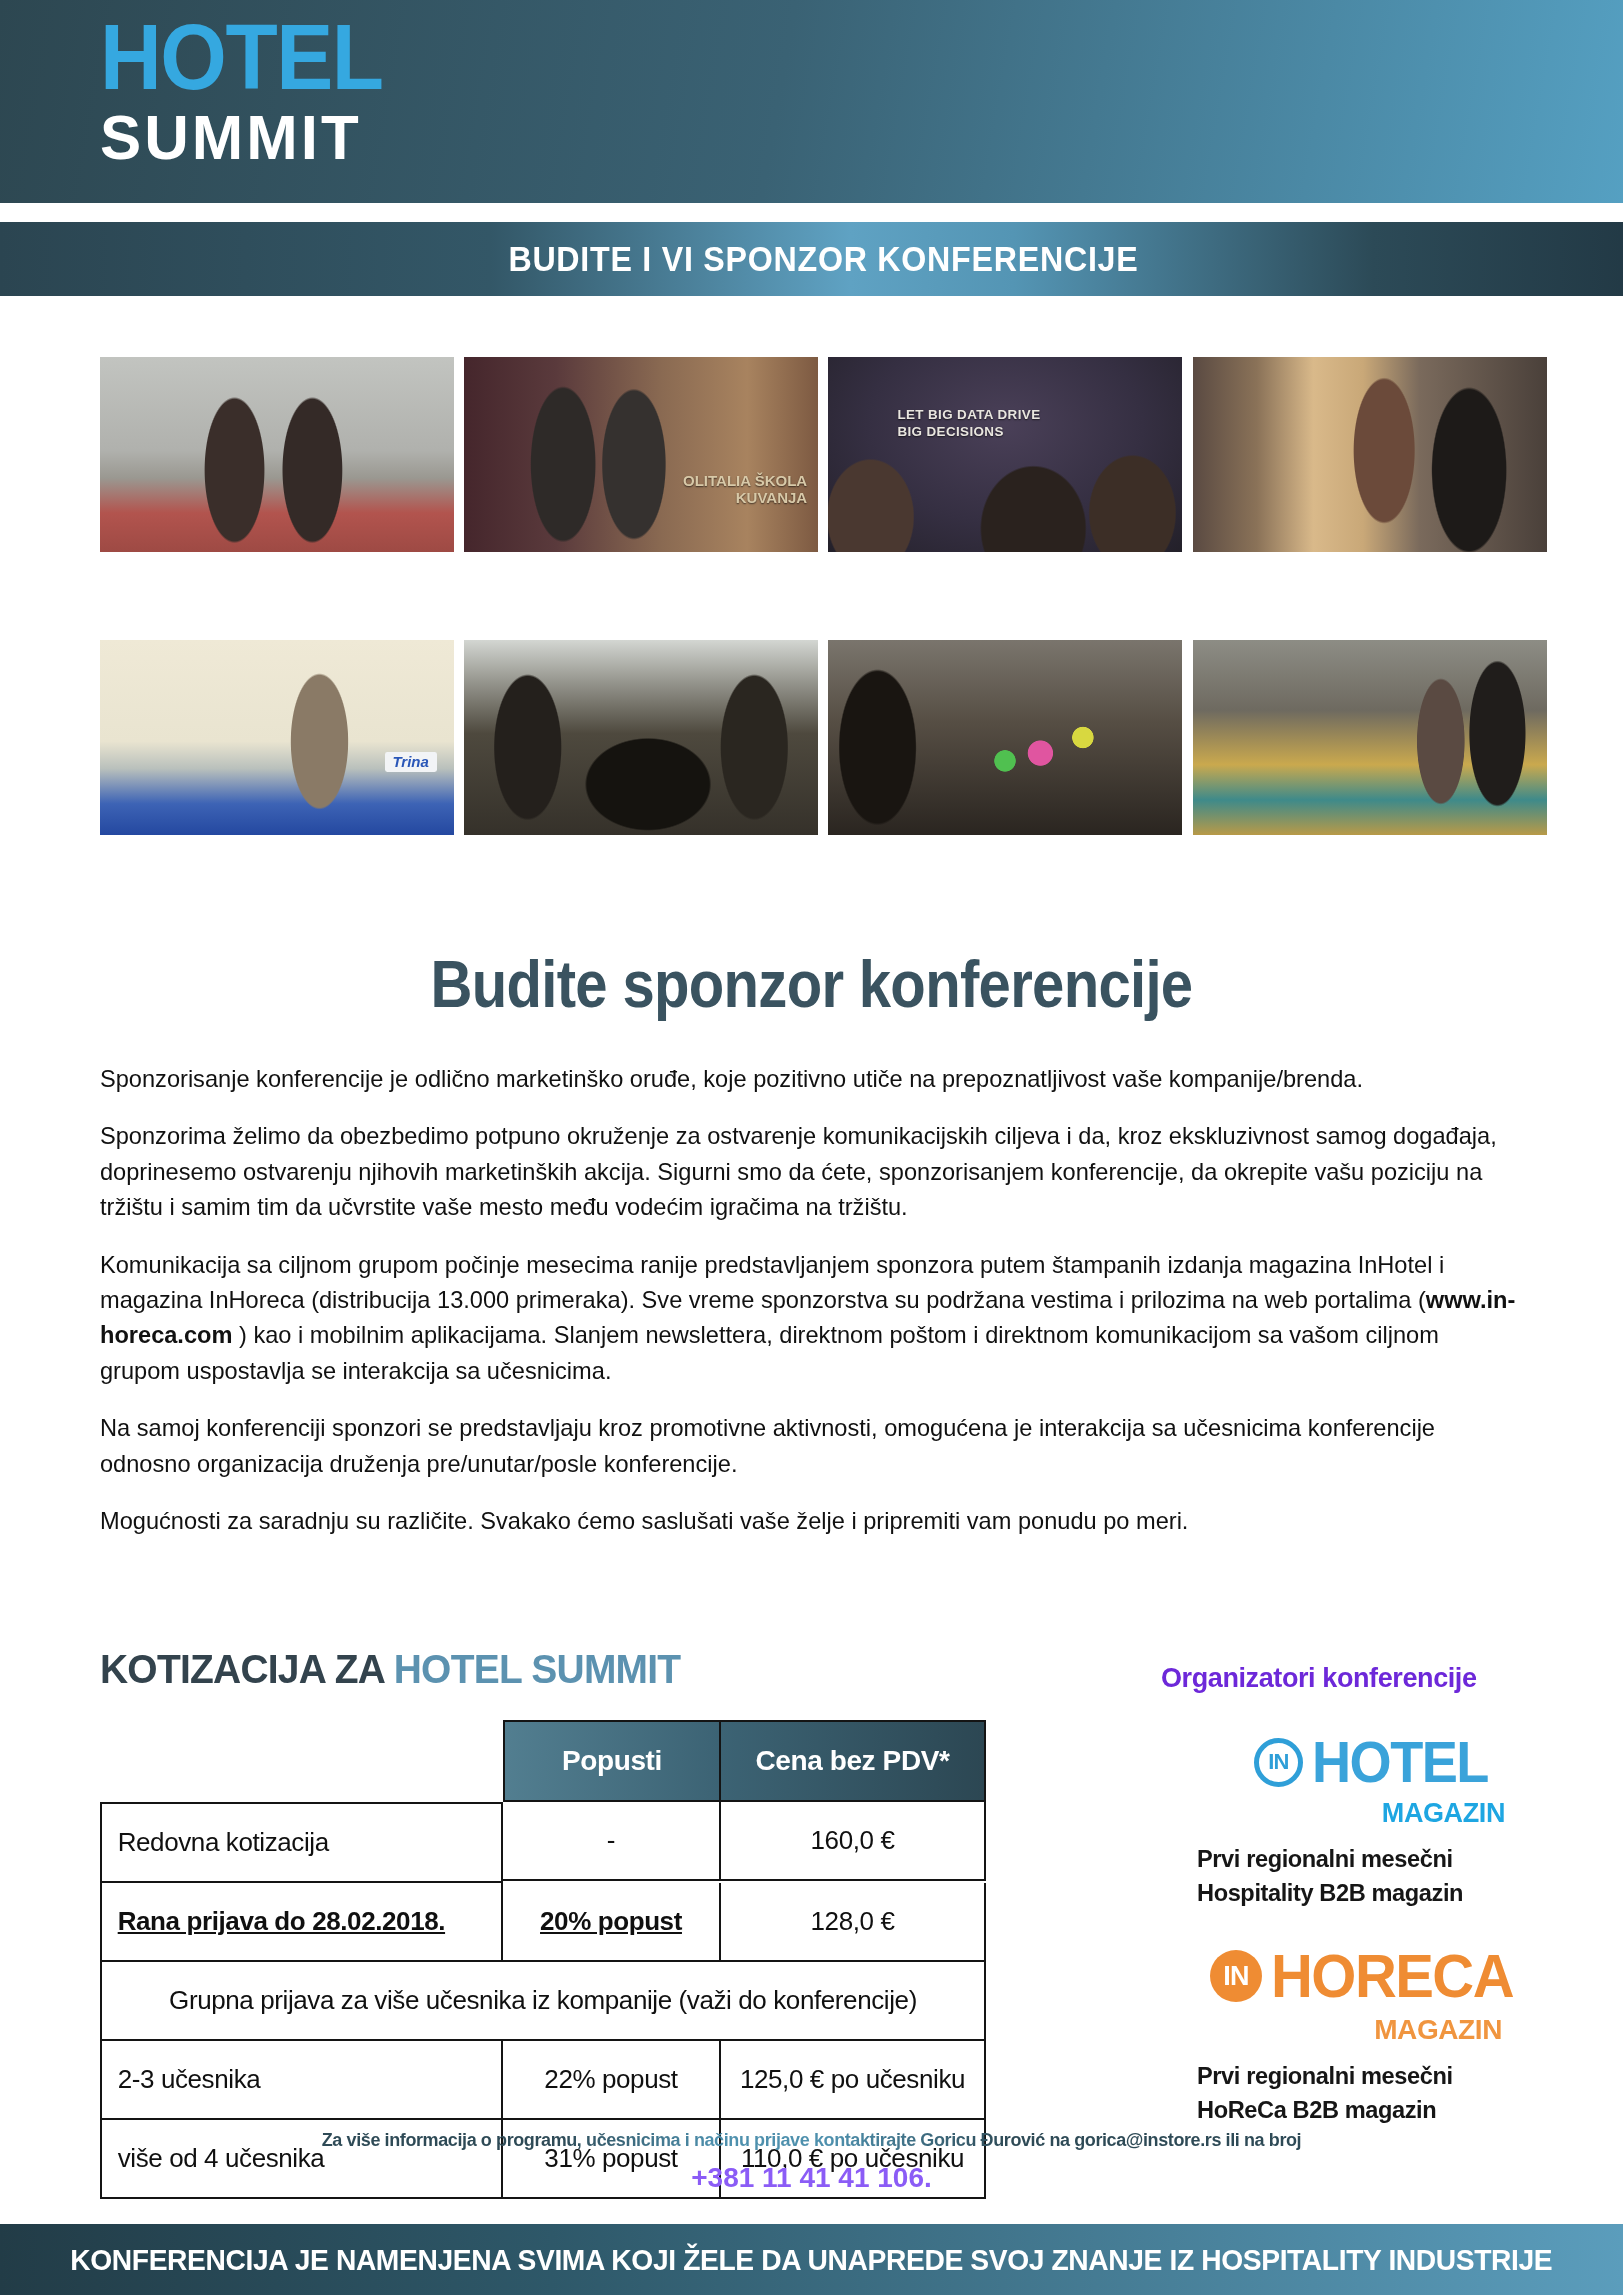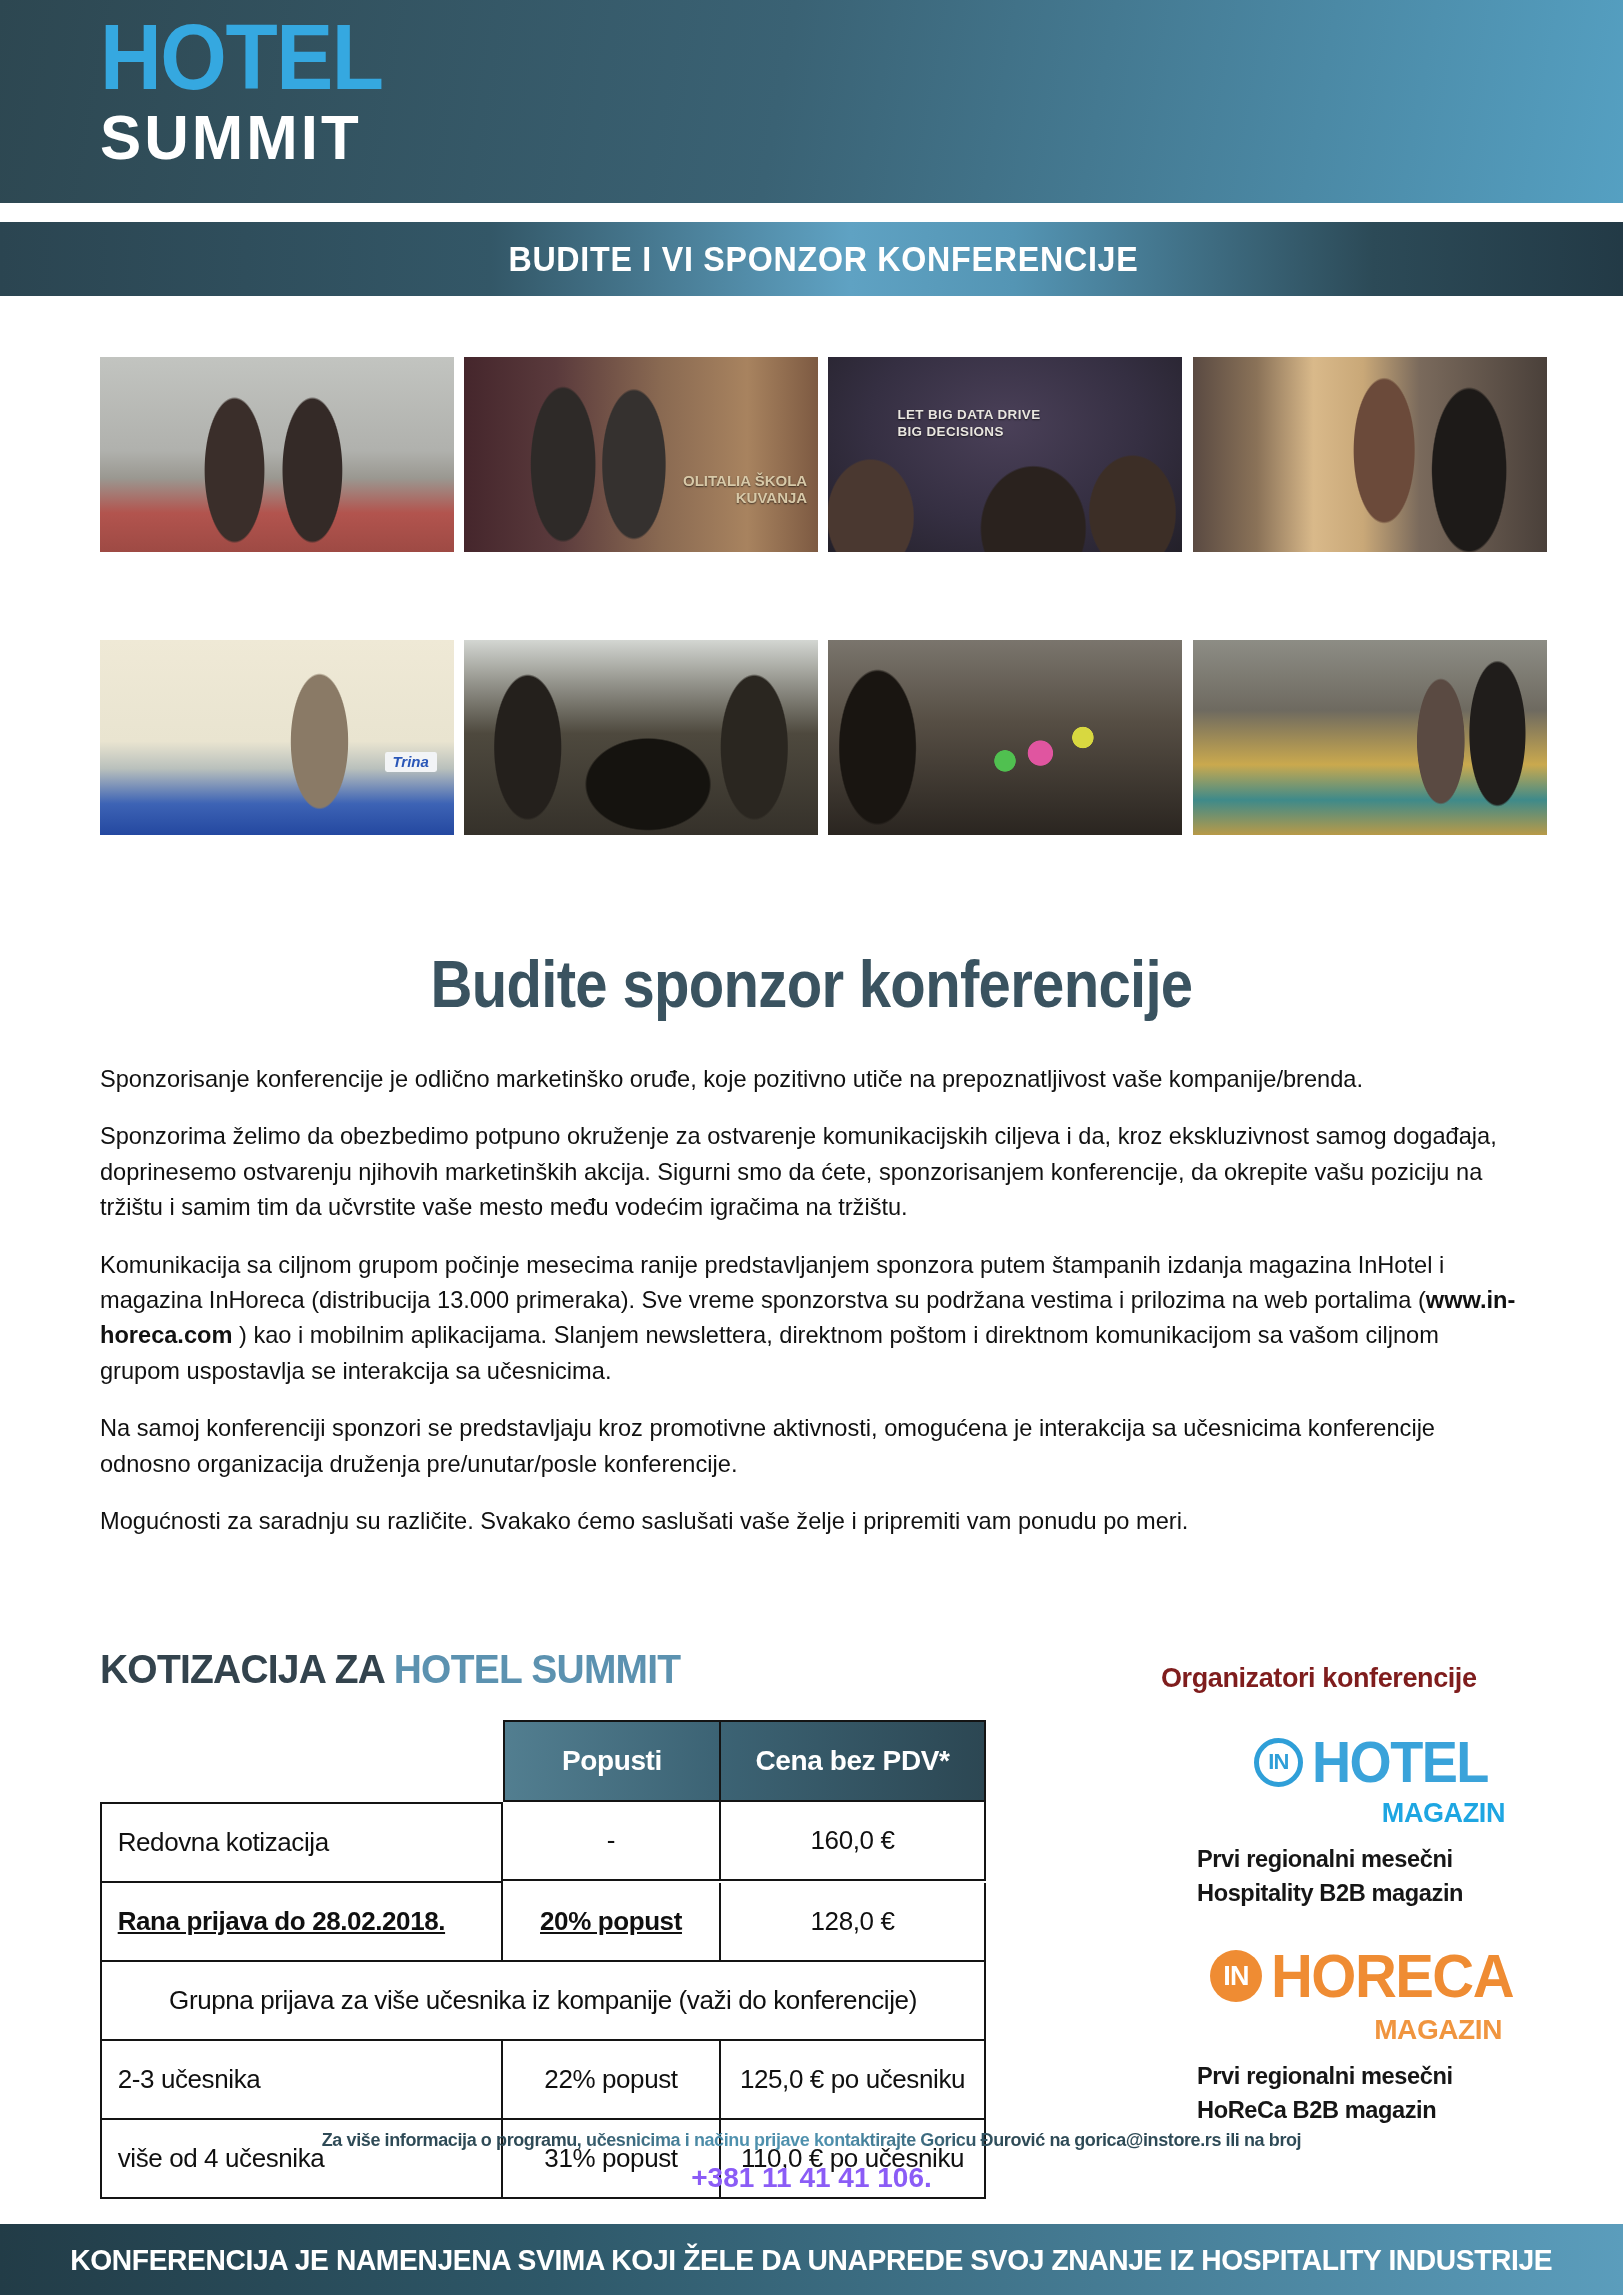--- a/index.html
+++ b/index.html
@@ -88,21 +88,21 @@
   .pc-label{justify-content:flex-start;padding-left:15.7px;border-left:2.4px solid #141414;}
   .pc-hdr{height:46px;border-top:2.4px solid #141414;color:#ffffff;font-weight:700;font-size:28px;}
   .pc-hdr-popusti{background:linear-gradient(90deg,#527e90 0%,#3c6374 100%);border-left:2.4px solid #141414;}
   .pc-hdr-cena{background:linear-gradient(90deg,#3c6374 0%,#2c4753 100%);}
   .pc-hdr-empty{border:none;background:transparent;}
   .pc-span{grid-column:1 / 4;justify-content:center;border-left:2.4px solid #141414;}
   .pc-bold{font-weight:800;text-decoration:underline;}
 
   
   .organizers{position:absolute;left:1161px;top:1663px;width:393px;}
-  .org-title{font-size:27px;font-weight:800;color:#7f1d1d;letter-spacing:-0.4px;}
+  .org-title{font-size:27px;font-weight:800;color:#6d28d9;letter-spacing:-0.4px;}
   .inhotel{margin-left:93px;margin-top:35px;width:251px;}
   .logo-row{display:flex;align-items:center;}
   .in-circle-outline{width:39px;height:39px;border:5.5px solid #2f9fd8;border-radius:50%;
       display:flex;align-items:center;justify-content:center;font-size:22px;font-weight:800;
       color:#2f9fd8;letter-spacing:-0.8px;flex:0 0 auto;}
   .inhotel-name{font-size:57px;font-weight:800;color:#3aa3da;letter-spacing:-1.6px;margin-left:9.4px;
       transform:scaleX(0.95);transform-origin:left center;}
   .magazin-hotel{text-align:right;font-size:27px;font-weight:800;color:#1ea6e2;margin-top:3.1px;letter-spacing:-0.4px;}
   .org-desc{margin-top:12.6px;font-size:23.6px;font-weight:700;color:#161616;line-height:1.45;letter-spacing:-0.4px;margin-left:36px;}
   .inhoreca{margin-left:49px;margin-top:31px;width:292px;}

